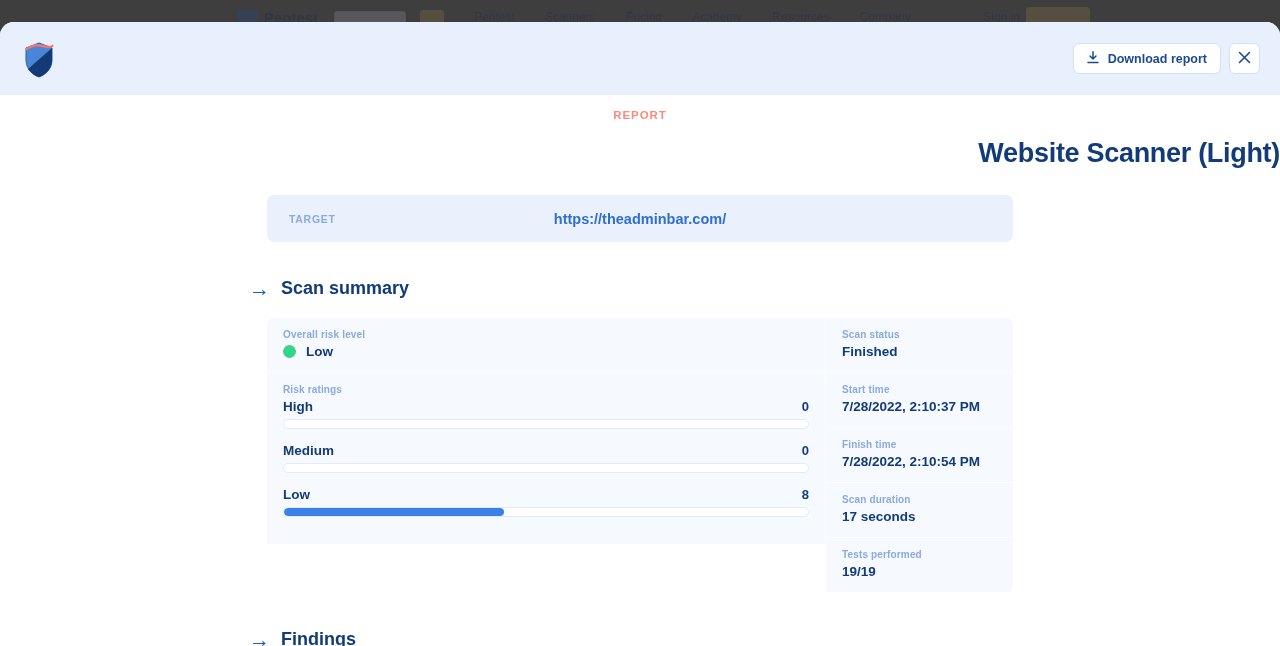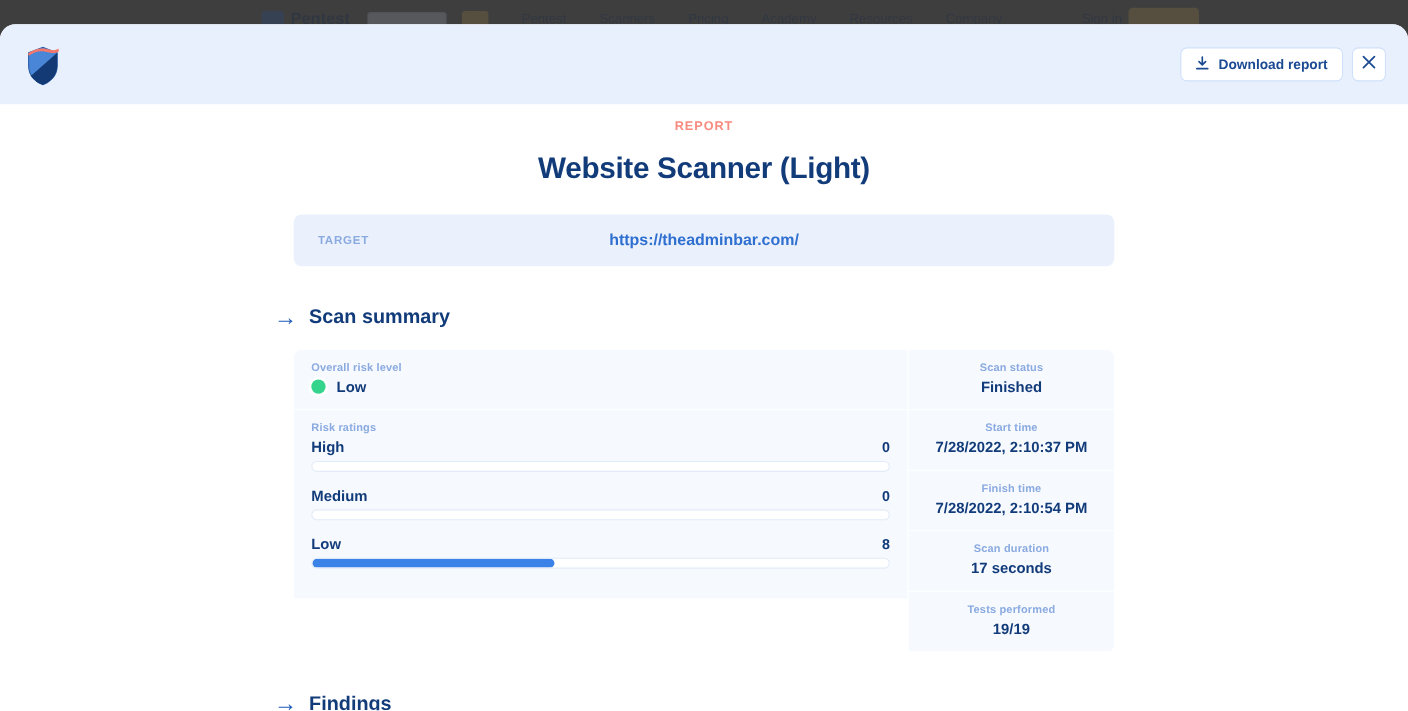--- a/index.html
+++ b/index.html
@@ -168,21 +168,21 @@
 
   .report-eyebrow {
     text-align: center;
     color: #f98b7f;
     font-size: 11.5px;
     font-weight: bold;
     letter-spacing: 0.9px;
   }
 
   .report-title {
-    text-align: center;
+    text-align: right;
     color: #123b7a;
     font-size: 27px;
     font-weight: bold;
     margin-top: 17px;
     letter-spacing: -0.3px;
   }
 
   .target-bar {
     margin: 26px auto 0;
     width: 746px;
@@ -231,21 +231,21 @@
   
   .summary-wrap {
     width: 746px;
     margin: 19px auto 0;
     display: flex;
     gap: 1px;
     border-radius: 7px;
     overflow: hidden;
   }
   .summary-left { width: 558px; }
-  .summary-right { width: 187px; text-align: center; }
+  .summary-right { width: 187px; }
 
   .card {
     background: #f6f9fe;
     padding: 11px 16px 13px 16px;
     margin-bottom: 1px;
   }
   .card-label {
     color: #8aaae0;
     font-size: 10px;
     font-weight: bold;

